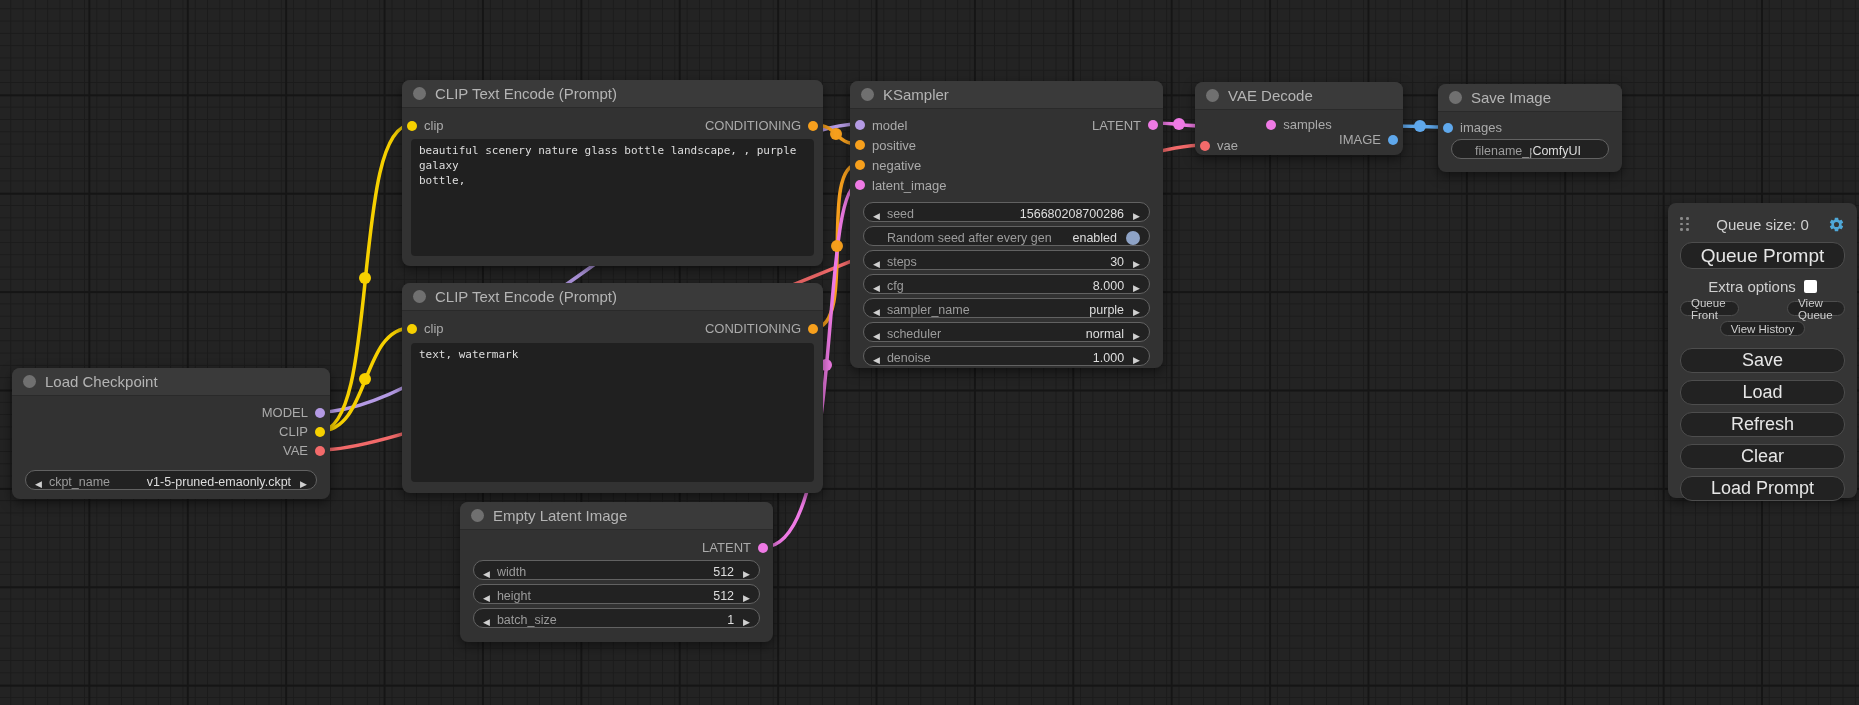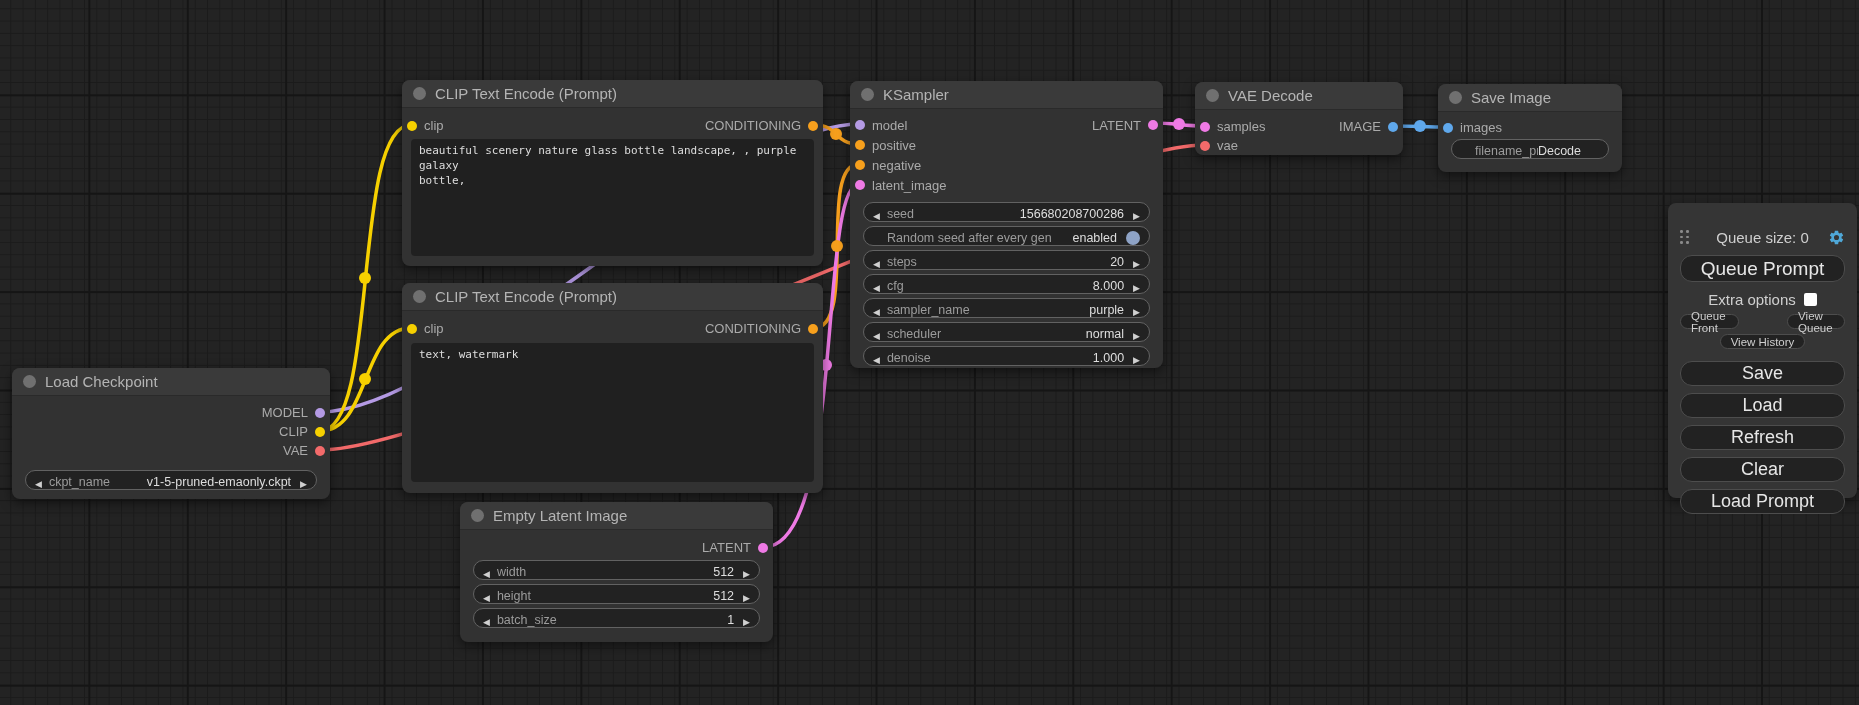--- a/index.html
+++ b/index.html
@@ -34,21 +34,21 @@
   .widget{height:20px;margin:4px 13px 0;background:#222;border:1px solid #626262;border-radius:11px;
     display:flex;align-items:flex-end;padding:0 9px;font-size:12.5px;box-sizing:border-box;}
   .warr{color:#d0d0d0;font-size:9px;line-height:1;flex:0 0 auto;cursor:pointer;}
   .wlabel{color:#9c9c9c;margin-left:7px;overflow:hidden;white-space:nowrap;}
   .wvalue{color:#dedede;margin-left:auto;margin-right:9px;white-space:nowrap;}
   .wvalue.noarr{margin-right:2px;}
   .toggle{width:14px;height:14px;border-radius:50%;background:#8ea3c6;margin-left:7px;flex:0 0 auto;}
   
   .panel{position:absolute;z-index:3;left:1668px;top:203px;width:189px;height:295px;
     background:#353535;border-radius:8px;box-shadow:0 4px 12px rgba(0,0,0,.5);
-    padding:25px 12px;box-sizing:border-box;color:#d2d2d2;}
+    padding:12px 12px;box-sizing:border-box;color:#d2d2d2;}
   .phead{display:flex;align-items:center;height:18px;margin-bottom:9px;}
   .handle{display:grid;grid-template-columns:3px 3px;grid-gap:3px;margin-right:8px;cursor:grab;}
   .handle i{width:2.5px;height:2.5px;border-radius:50%;background:#8a8a8a;}
   .qsize{flex:1;text-align:center;font-size:15px;color:#cfcfcf;}
   .gear{flex:0 0 auto;cursor:pointer;display:flex;}
   .btn{display:flex;align-items:center;justify-content:center;background:#222;
     border:1px solid #4d4d4d;border-radius:12px;color:#e6e6e6;cursor:pointer;box-sizing:border-box;}
   .btn.big{width:165px;height:25px;font-size:18px;margin:0 auto 7px;}
   .btn.queue{height:27px;font-size:19px;margin-bottom:8px;}
   .extra{display:flex;align-items:center;justify-content:center;gap:8px;height:18px;margin:2px 0 6px;
@@ -190,21 +190,21 @@
       <span class="warr">▶</span>
     </div>
     <div class="widget">
       <span class="wlabel" style="margin-left:14px;">Random seed after every gen</span>
       <span class="wvalue noarr">enabled</span>
       <span class="toggle"></span>
     </div>
     <div class="widget">
       <span class="warr">◀</span>
       <span class="wlabel">steps</span>
-      <span class="wvalue">20</span>
+      <span class="wvalue">30</span>
       <span class="warr">▶</span>
     </div>
     <div class="widget">
       <span class="warr">◀</span>
       <span class="wlabel">cfg</span>
       <span class="wvalue">8.000</span>
       <span class="warr">▶</span>
     </div>
     <div class="widget">
       <span class="warr">◀</span>
@@ -224,21 +224,21 @@
       <span class="wvalue">1.000</span>
       <span class="warr">▶</span>
     </div>
   </div>
 
   <div class="node" style="left:1195px;top:82px;width:208px;height:73px;">
     <div class="ntitle">
       <span class="tdot"></span>
       <span>VAE Decode</span>
     </div>
-    <div class="prow" style="margin-top:7px;">
+    <div class="prow" style="margin-top:7px;flex-direction:column;">
       <span class="pin">
           <span class="dot c-latent"></span>
           <span>samples</span>
         </span>
       <span class="pout">
           <span>IMAGE</span>
           <span class="dot c-image"></span>
         </span>
     </div>
     <div class="prow">
@@ -255,21 +255,21 @@
       <span>Save Image</span>
     </div>
     <div class="prow" style="margin-top:6px;">
       <span class="pin">
           <span class="dot c-image"></span>
           <span>images</span>
         </span>
     </div>
     <div class="widget" style="margin-top:2px;">
       <span class="wlabel" style="margin-left:14px;">filename_prefix</span>
-      <span class="wvalue" style="margin-right:18px;">Decode</span>
+      <span class="wvalue" style="margin-right:18px;">ComfyUI</span>
     </div>
   </div>
 
   <div class="node" style="left:460px;top:502px;width:313px;height:140px;">
     <div class="ntitle">
       <span class="tdot"></span>
       <span>Empty Latent Image</span>
     </div>
     <div class="prow" style="margin-top:8px;">
       <span class="pout">

